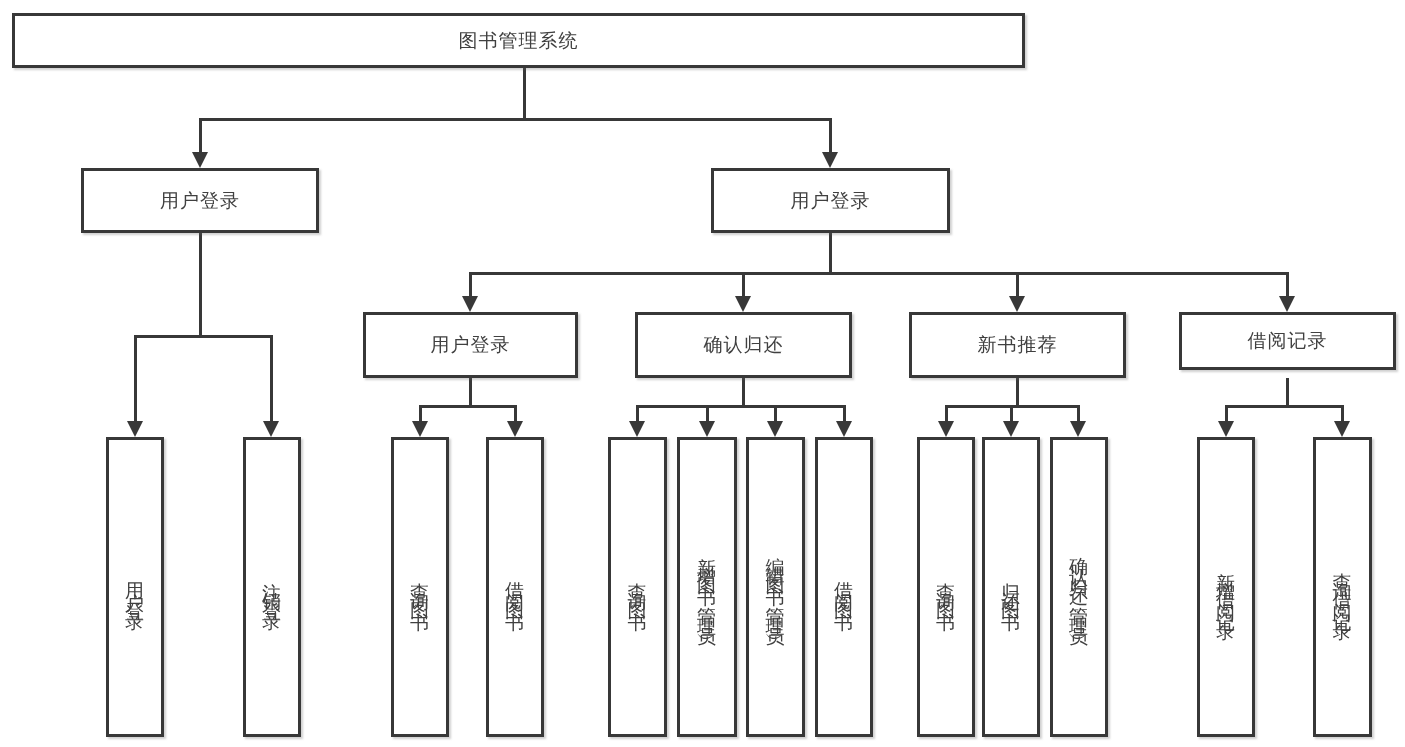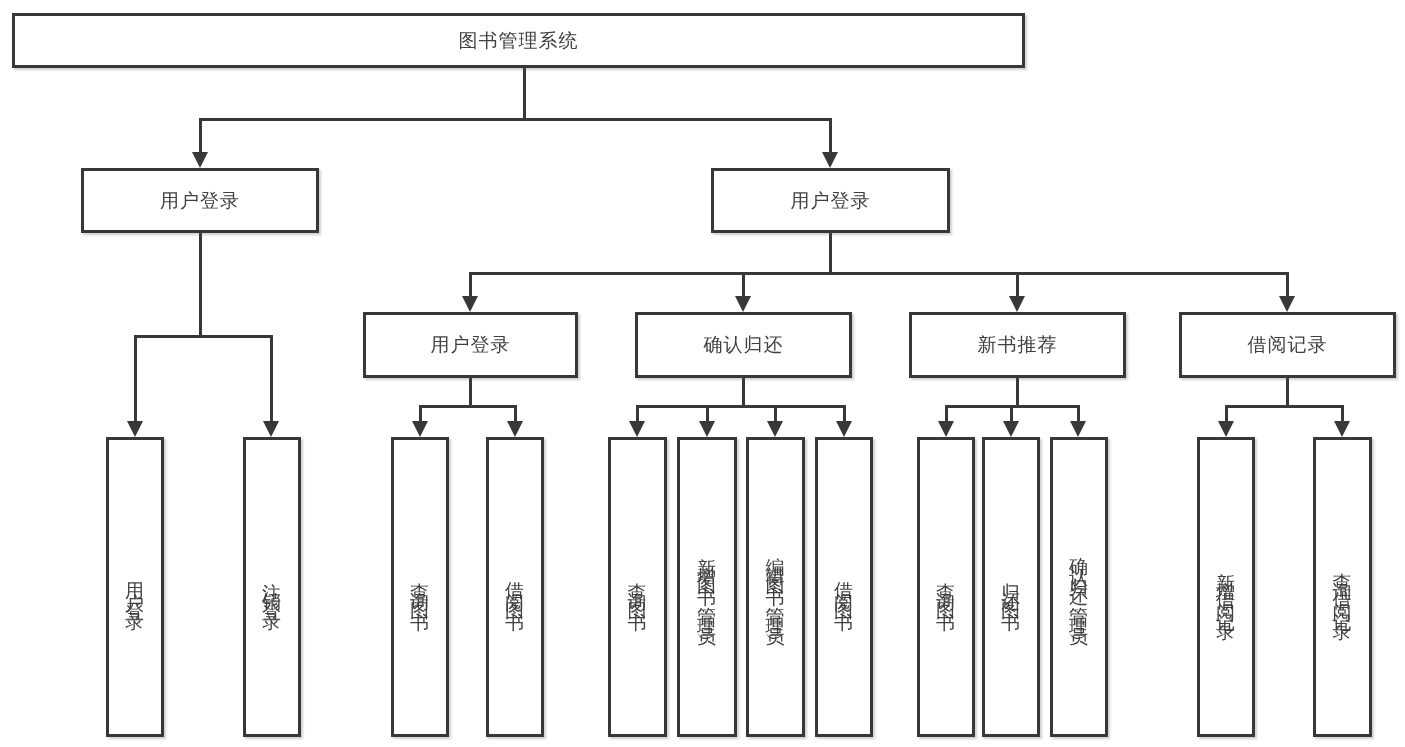--- a/index.html
+++ b/index.html
@@ -103,21 +103,21 @@
 
   <div class="node h" style="left:363px; top:312px; width:215px; height:66px;">
     <span>用户登录</span>
   </div>
   <div class="node h" style="left:635px; top:312px; width:217px; height:66px;">
     <span>确认归还</span>
   </div>
   <div class="node h" style="left:909px; top:312px; width:217px; height:66px;">
     <span>新书推荐</span>
   </div>
-  <div class="node h" style="left:1179px; top:312px; width:217px; height:66px;">
+  <div class="node h" style="left:1179px; top:312px; width:217px; height:58px;">
     <span>借阅记录</span>
   </div>
 
   <div class="vl" style="left:469px; top:378px; height:27px;"></div>
   <div class="hl" style="left:419px; top:405px; width:97px;"></div>
   <div class="vl" style="left:419px; top:405px; height:16px;"></div>
   <div class="ar" style="left:412px; top:421px;"></div>
   <div class="vl" style="left:514px; top:405px; height:16px;"></div>
   <div class="ar" style="left:507px; top:421px;"></div>
 

